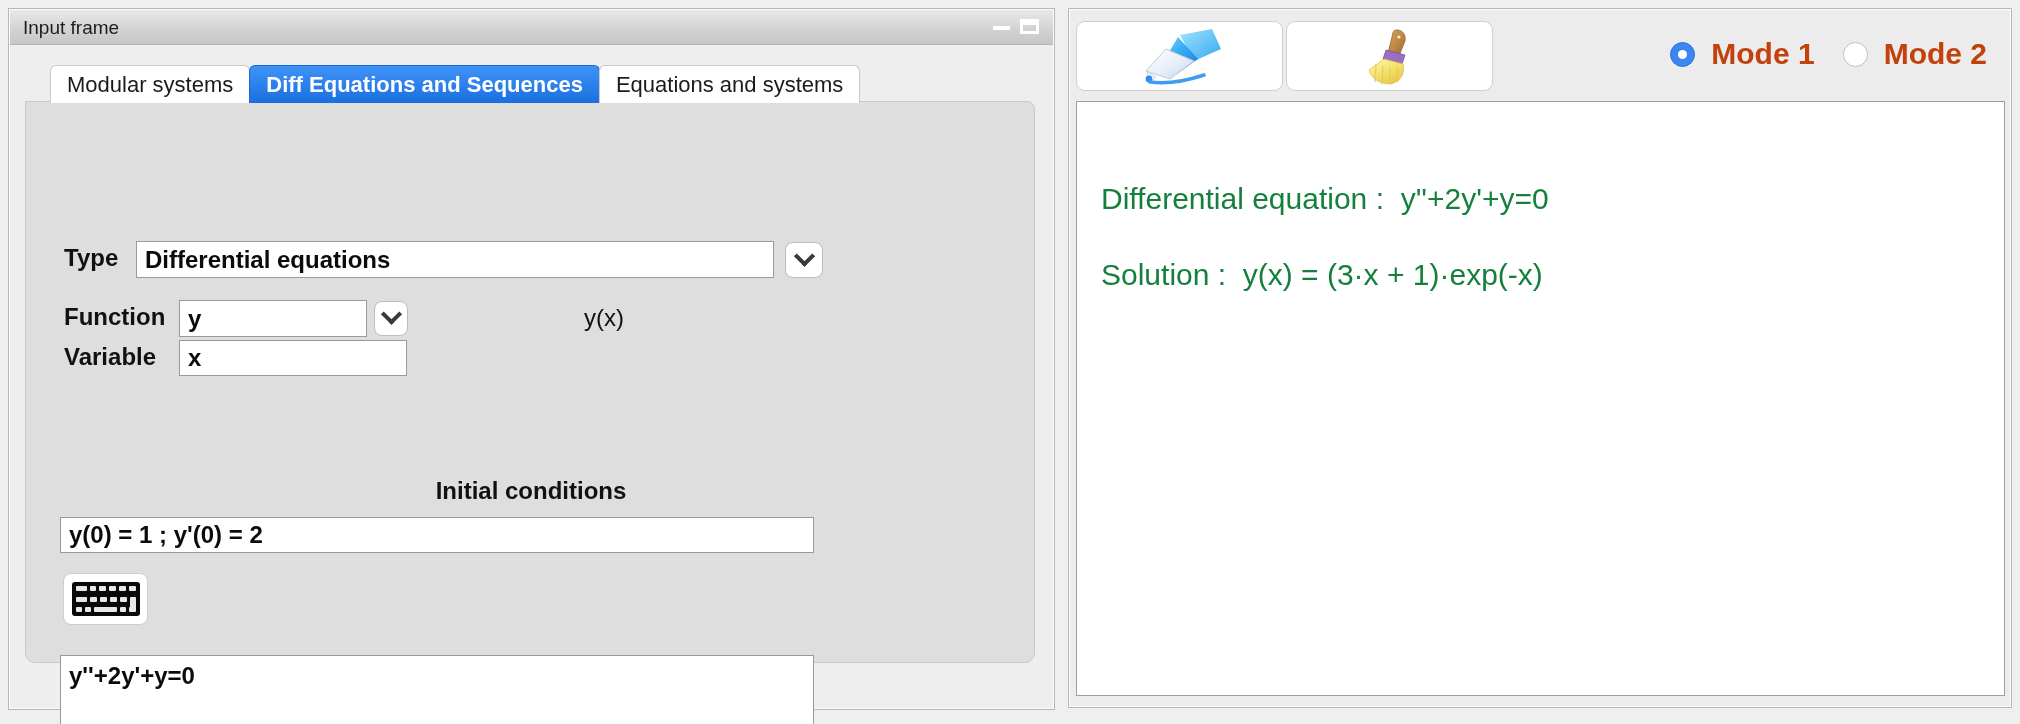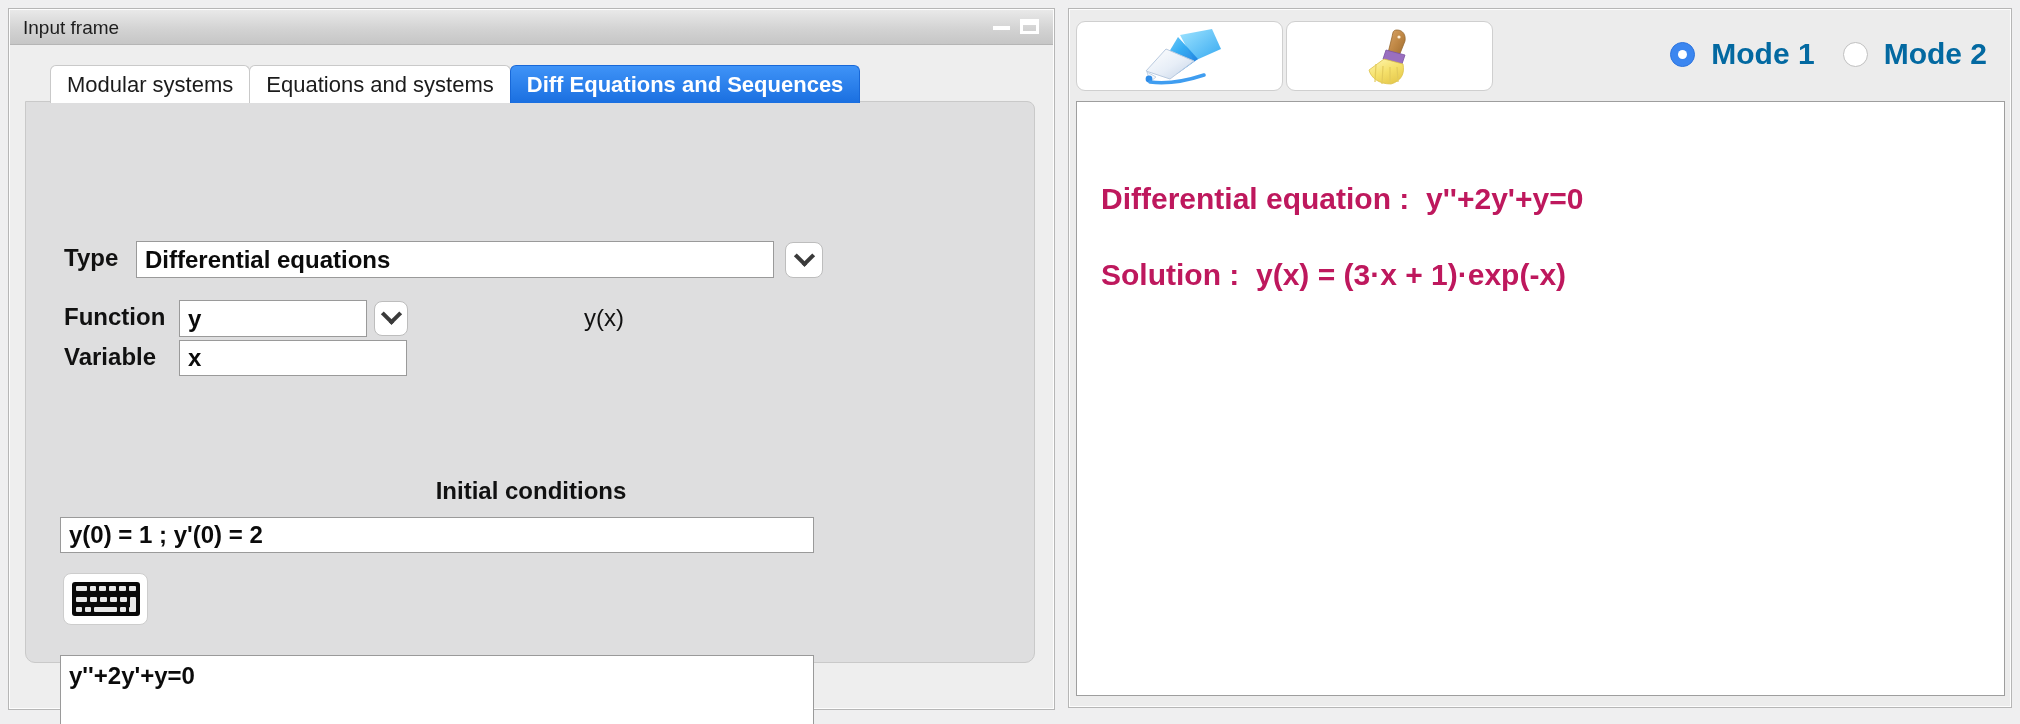--- a/index.html
+++ b/index.html
@@ -274,21 +274,21 @@
 
   .modes {
     position: absolute;
     right: 8px;
     top: 28px;
     display: flex;
     align-items: center;
     gap: 12px;
     font-size: 30px;
     font-weight: bold;
-    color: #0369a1;
+    color: #c2410c;
     white-space: nowrap;
   }
   .radio {
     width: 25px;
     height: 25px;
     border-radius: 50%;
     background: #ffffff;
     border: 1px solid #c0c0c0;
     box-sizing: border-box;
     display: inline-block;
@@ -319,22 +319,22 @@
     width: 929px;
     height: 595px;
     background: #ffffff;
     border: 1px solid #9e9e9e;
     box-shadow: inset 0 0 0 1px #ffffff;
     box-sizing: border-box;
     padding: 80px 0 0 24px;
   }
   .out-line {
     font-size: 30px;
-    font-weight: bold;
-    color: #be185d;
+    font-weight: normal;
+    color: #15803d;
     white-space: pre;
     margin-bottom: 42px;
   }
 </style>
 </head>
 <body>
 
 <div class="root">
 
   <div class="input-window">
@@ -342,22 +342,22 @@
     <div class="titlebar">
       <div class="titlebar-text">Input frame</div>
       <div class="win-btns">
         <div class="btn-min"></div>
         <div class="btn-max"></div>
       </div>
     </div>
 
     <div class="tabstrip">
       <div class="tab">Modular systems</div>
+      <div class="tab tab-selected">Diff Equations and Sequences</div>
       <div class="tab">Equations and systems</div>
-      <div class="tab tab-selected">Diff Equations and Sequences</div>
     </div>
 
     <div class="tabpanel">
 
       <div class="lbl" id="type-label">Type</div>
       <div class="field" id="type-field">Differential equations</div>
       <div class="drop-btn" id="type-drop">
         <span class="chev"></span>
       </div>
 

